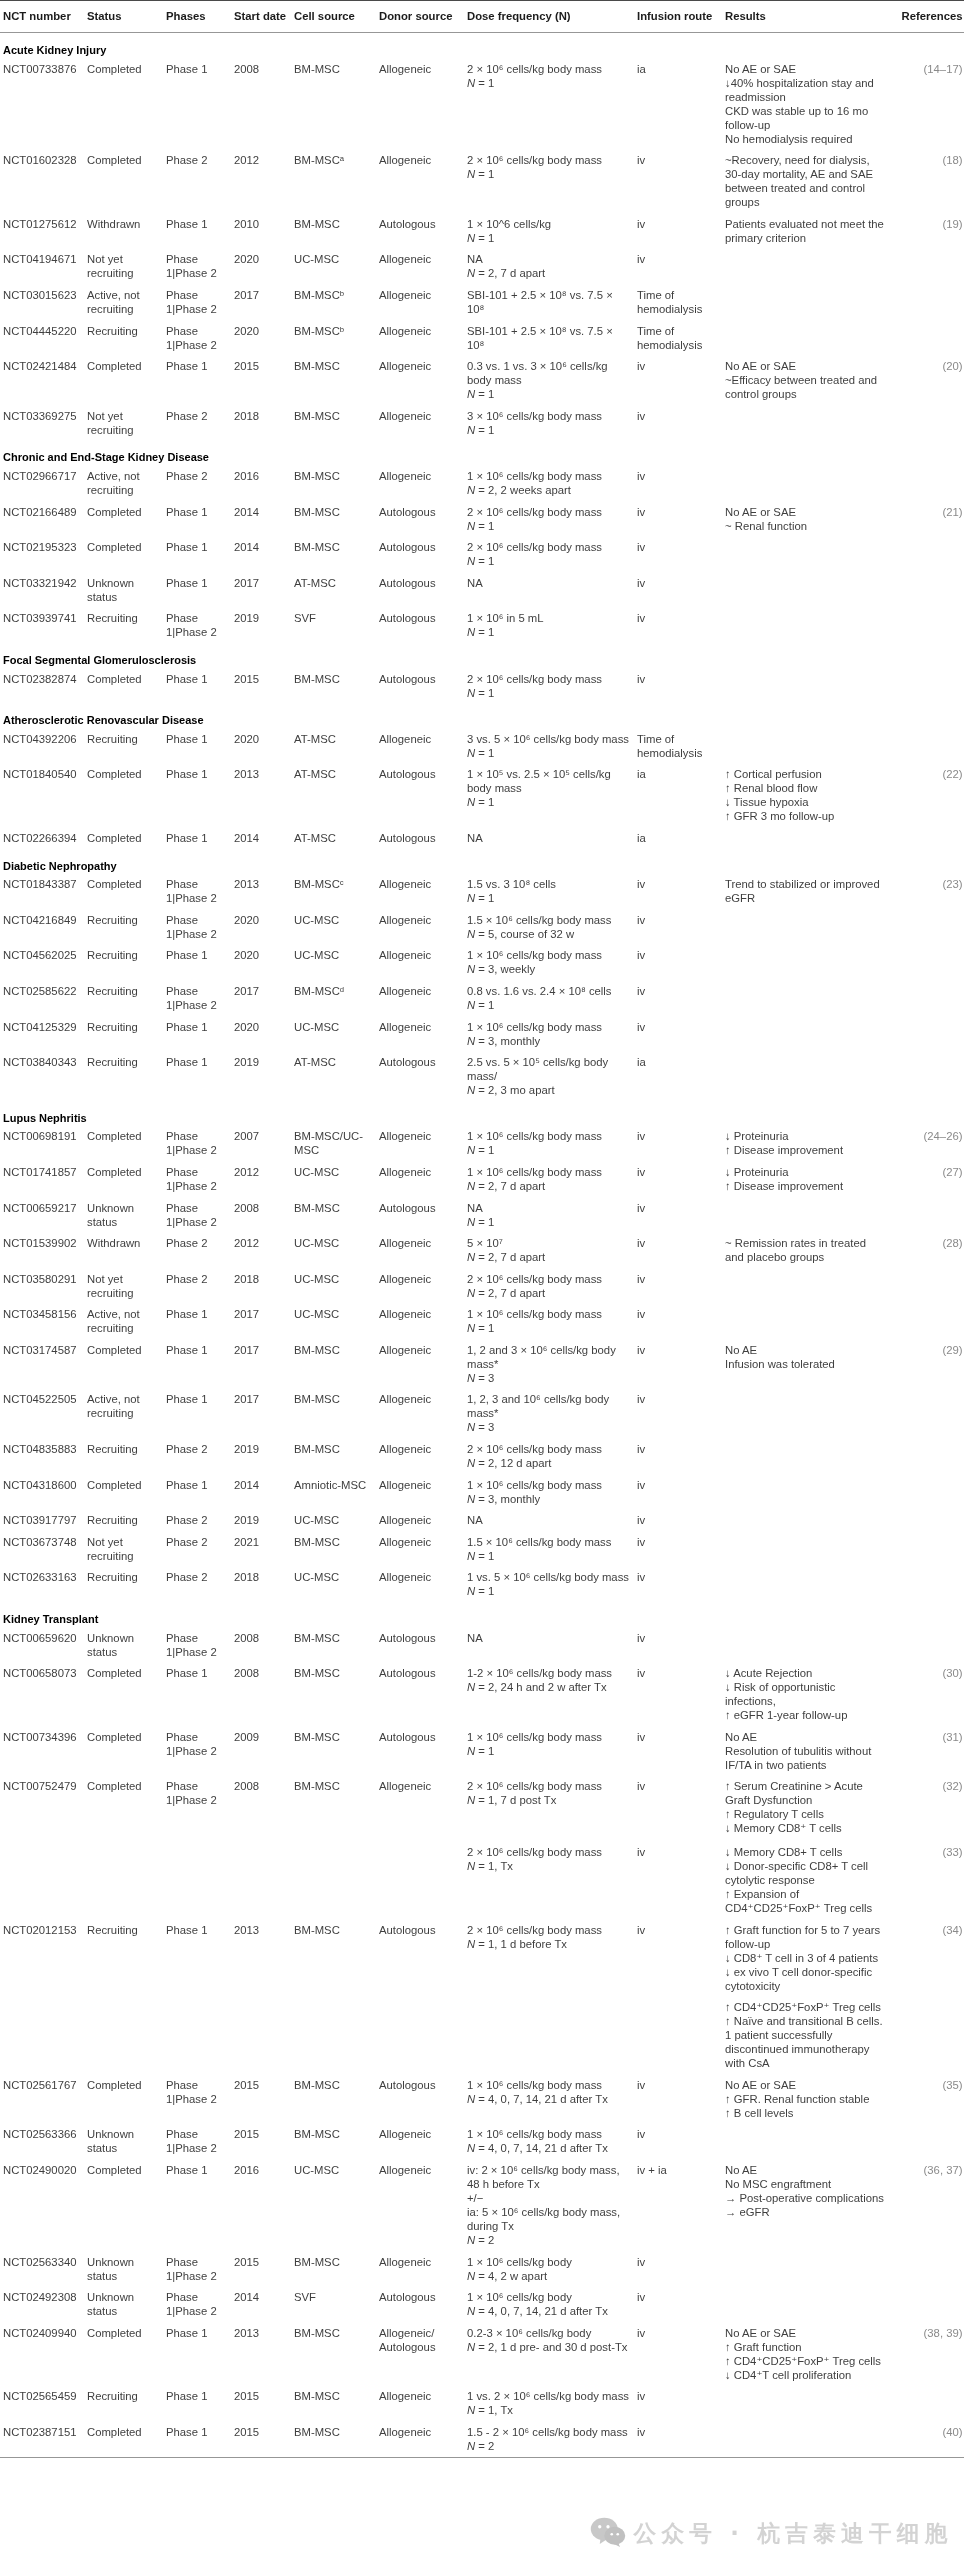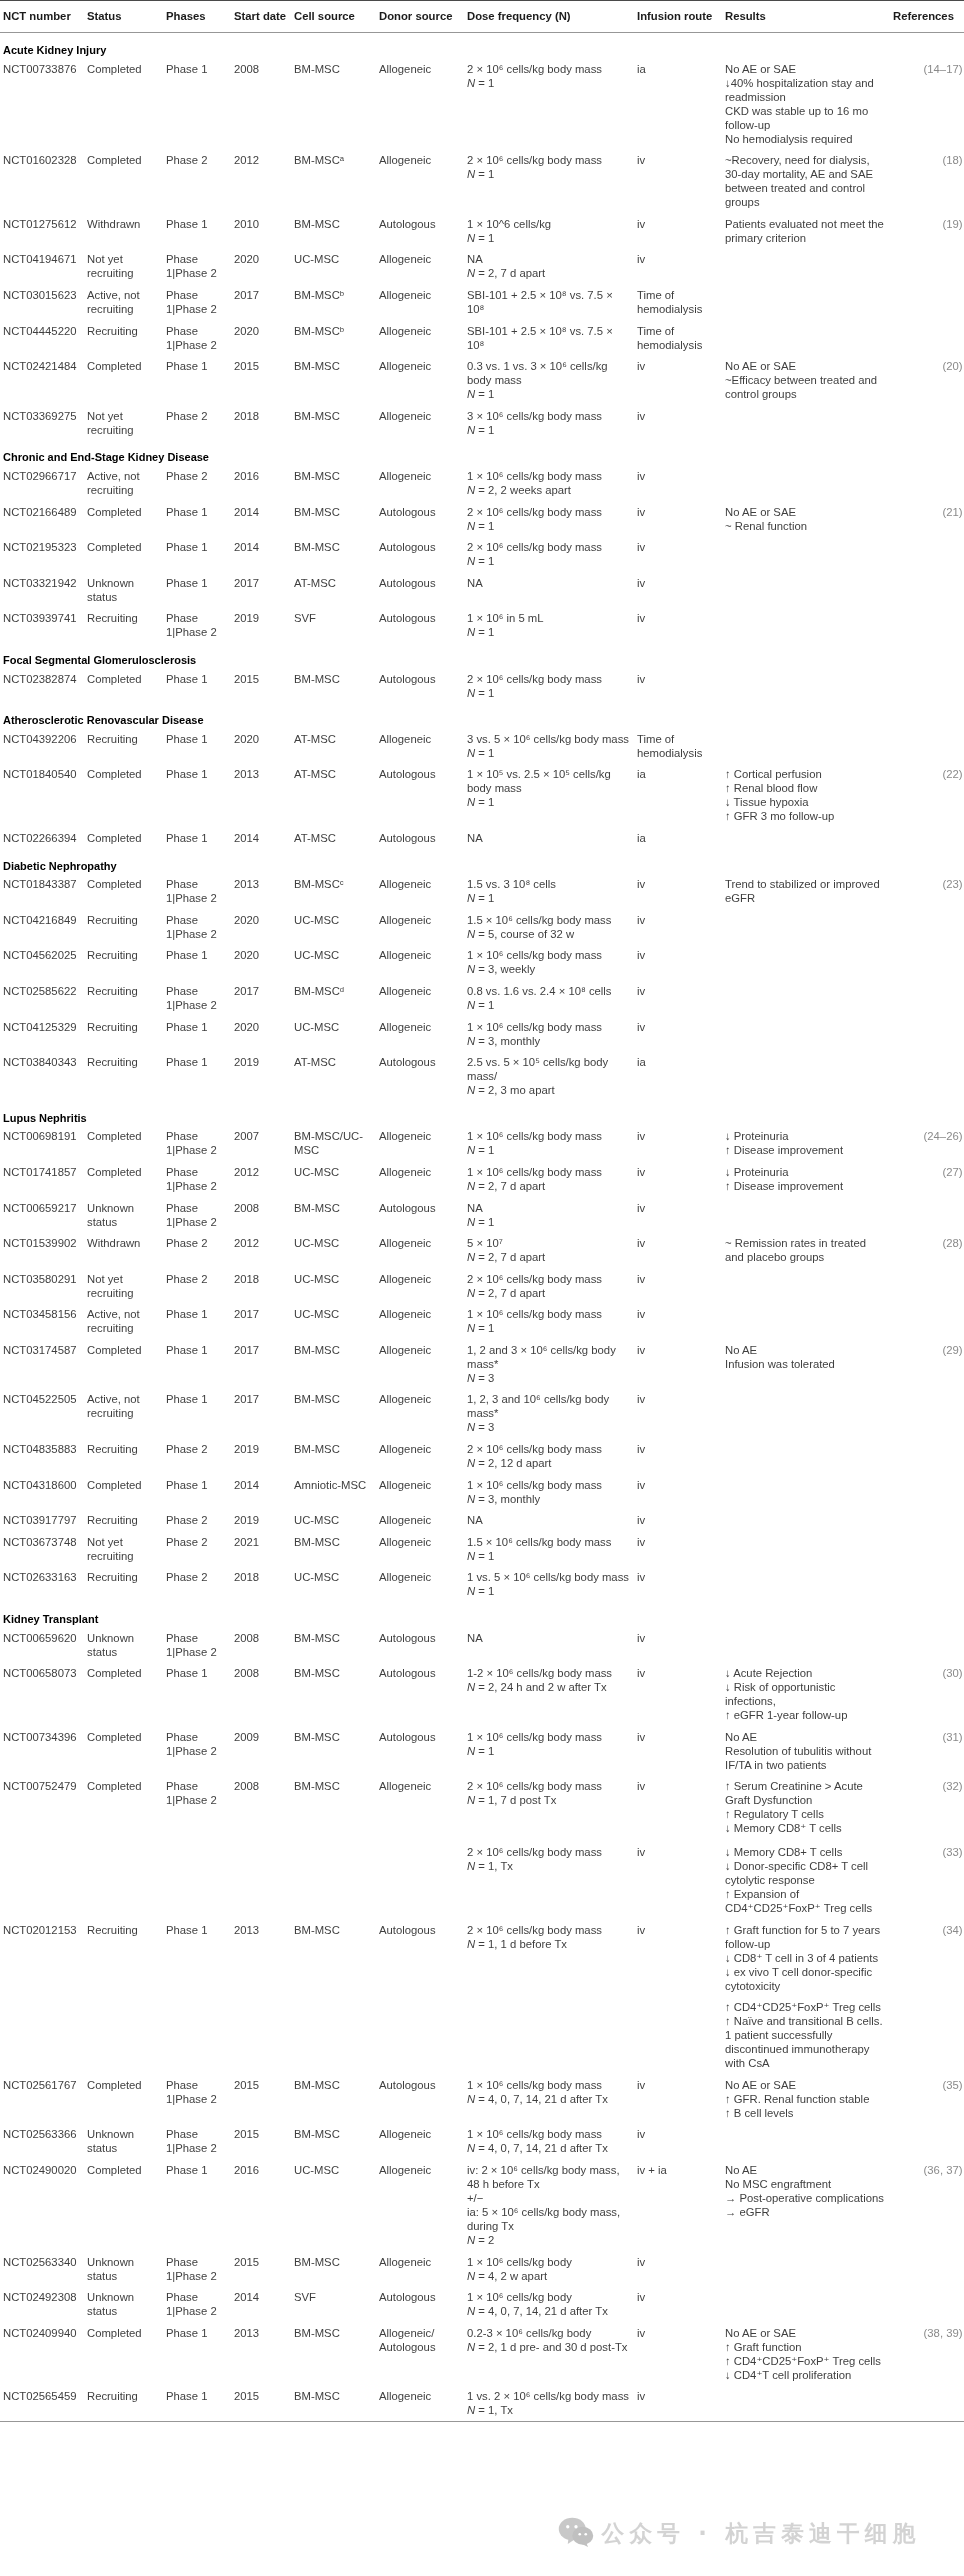--- a/index.html
+++ b/index.html
@@ -8,31 +8,31 @@
   table.trials{border-collapse:collapse;table-layout:fixed;width:964px;
                border-top:1.5px solid #4a4a4a;font-size:11.3px;}
   col.c-nct{width:87px}col.c-status{width:79px}col.c-phases{width:68px}
   col.c-start{width:60px}col.c-cell{width:85px}col.c-donor{width:88px}
   col.c-dose{width:170px}col.c-route{width:88px}col.c-results{width:168px}
   col.c-refs{width:71px}
   thead th{text-align:left;vertical-align:top;font-weight:bold;color:#1c1c1c;
            font-size:11.3px;line-height:14px;padding:7.5px 7.5px 9.8px 0;
            border-bottom:0.8px solid #979797;}
   thead th:first-child{padding-left:3px;}
-  thead th.refs{text-align:left;padding-right:1.5px;}
+  thead th.refs{text-align:right;padding-right:1.5px;}
   td{vertical-align:top;padding:3.8px 7.5px 3.8px 0;line-height:14px;font-size:11.3px;}
   td:first-child{padding-left:3px;}
   tr.section-row td{font-weight:bold;color:#000;padding:9.8px 0 0.8px 3px;font-size:11px;}
   td.refs{text-align:right;color:#8a8a8a;padding-right:1.5px;}
   tr.subrow td{padding-top:6px;}
   .ln{min-height:14px;}
   .gap{height:7.5px;}
   .dose-n i{font-style:italic;}
   tbody{border-bottom:0.8px solid #979797;}
-  .watermark{position:absolute;left:558px;top:2516px;display:flex;align-items:center;
+  .watermark{position:absolute;left:590px;top:2516px;display:flex;align-items:center;
              opacity:.62;pointer-events:none;white-space:nowrap;}
   .wm-text{font-size:22.6px;letter-spacing:5.3px;color:#b9b9b9;font-weight:bold;
            margin-left:7.5px;font-family:"DejaVu Sans",sans-serif;}
 </style>
 </head>
 <body>
 
 <div class="page">
 
   <table class="trials">
@@ -878,20 +878,35 @@
           <td>BM-MSC</td>
           <td>Allogeneic</td>
           <td>
             <div class="ln">1 vs. 2 × 10⁶ cells/kg body mass</div>
             <div class="ln dose-n"><i>N</i> = 1, Tx</div>
           </td>
           <td>iv</td>
           <td></td>
           <td class="refs"></td>
         </tr>
+        <tr>
+          <td>NCT02387151</td>
+          <td>Completed</td>
+          <td>Phase 1</td>
+          <td>2015</td>
+          <td>BM-MSC</td>
+          <td>Allogeneic</td>
+          <td>
+            <div class="ln">1.5 - 2 × 10⁶ cells/kg body mass</div>
+            <div class="ln dose-n"><i>N</i> = 2</div>
+          </td>
+          <td>iv</td>
+          <td></td>
+          <td class="refs">(40)</td>
+        </tr>
       </tbody>
   </table>
 
   <div class="watermark">
     <span>
       <svg width="36" height="32" viewBox="0 0 48 42">
         <ellipse cx="19" cy="17" rx="18" ry="15" fill="#a8a8a8"></ellipse>
         <path d="M14 29 L13 37 L22 31 Z" fill="#a8a8a8"></path>
         <ellipse cx="33" cy="26" rx="14" ry="12" fill="#9a9a9a"></ellipse>
         <path d="M38 36 L40 41 L32 37 Z" fill="#9a9a9a"></path>

